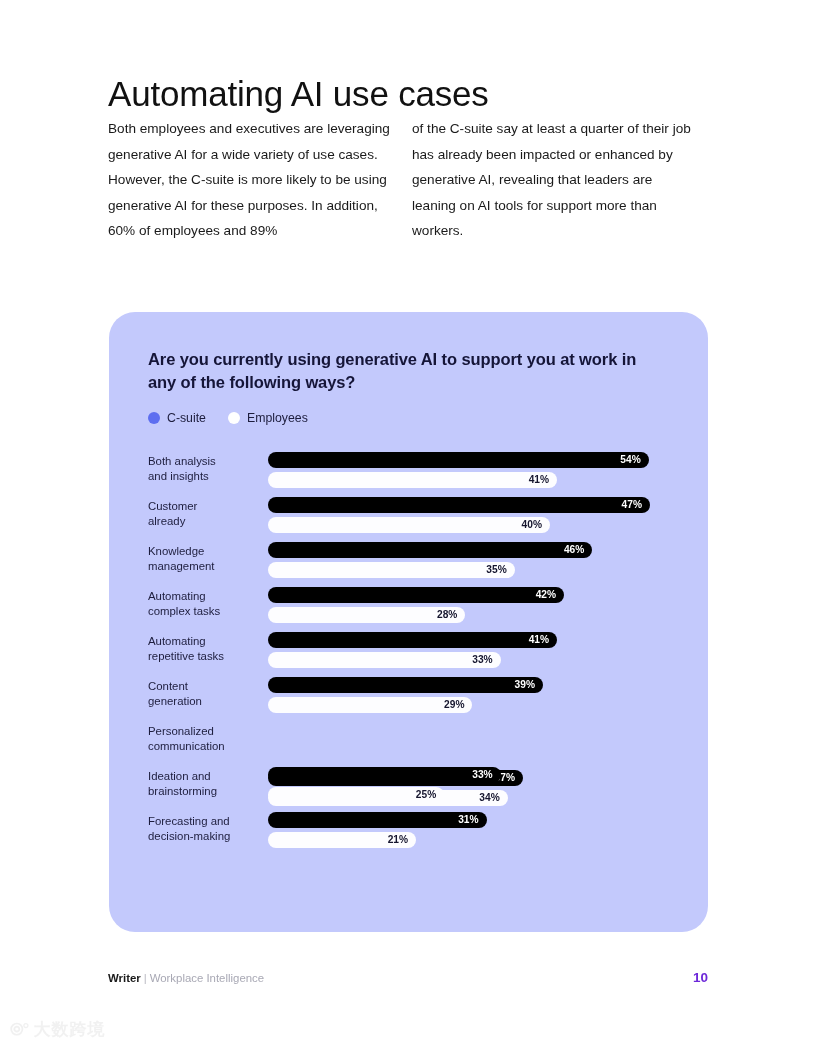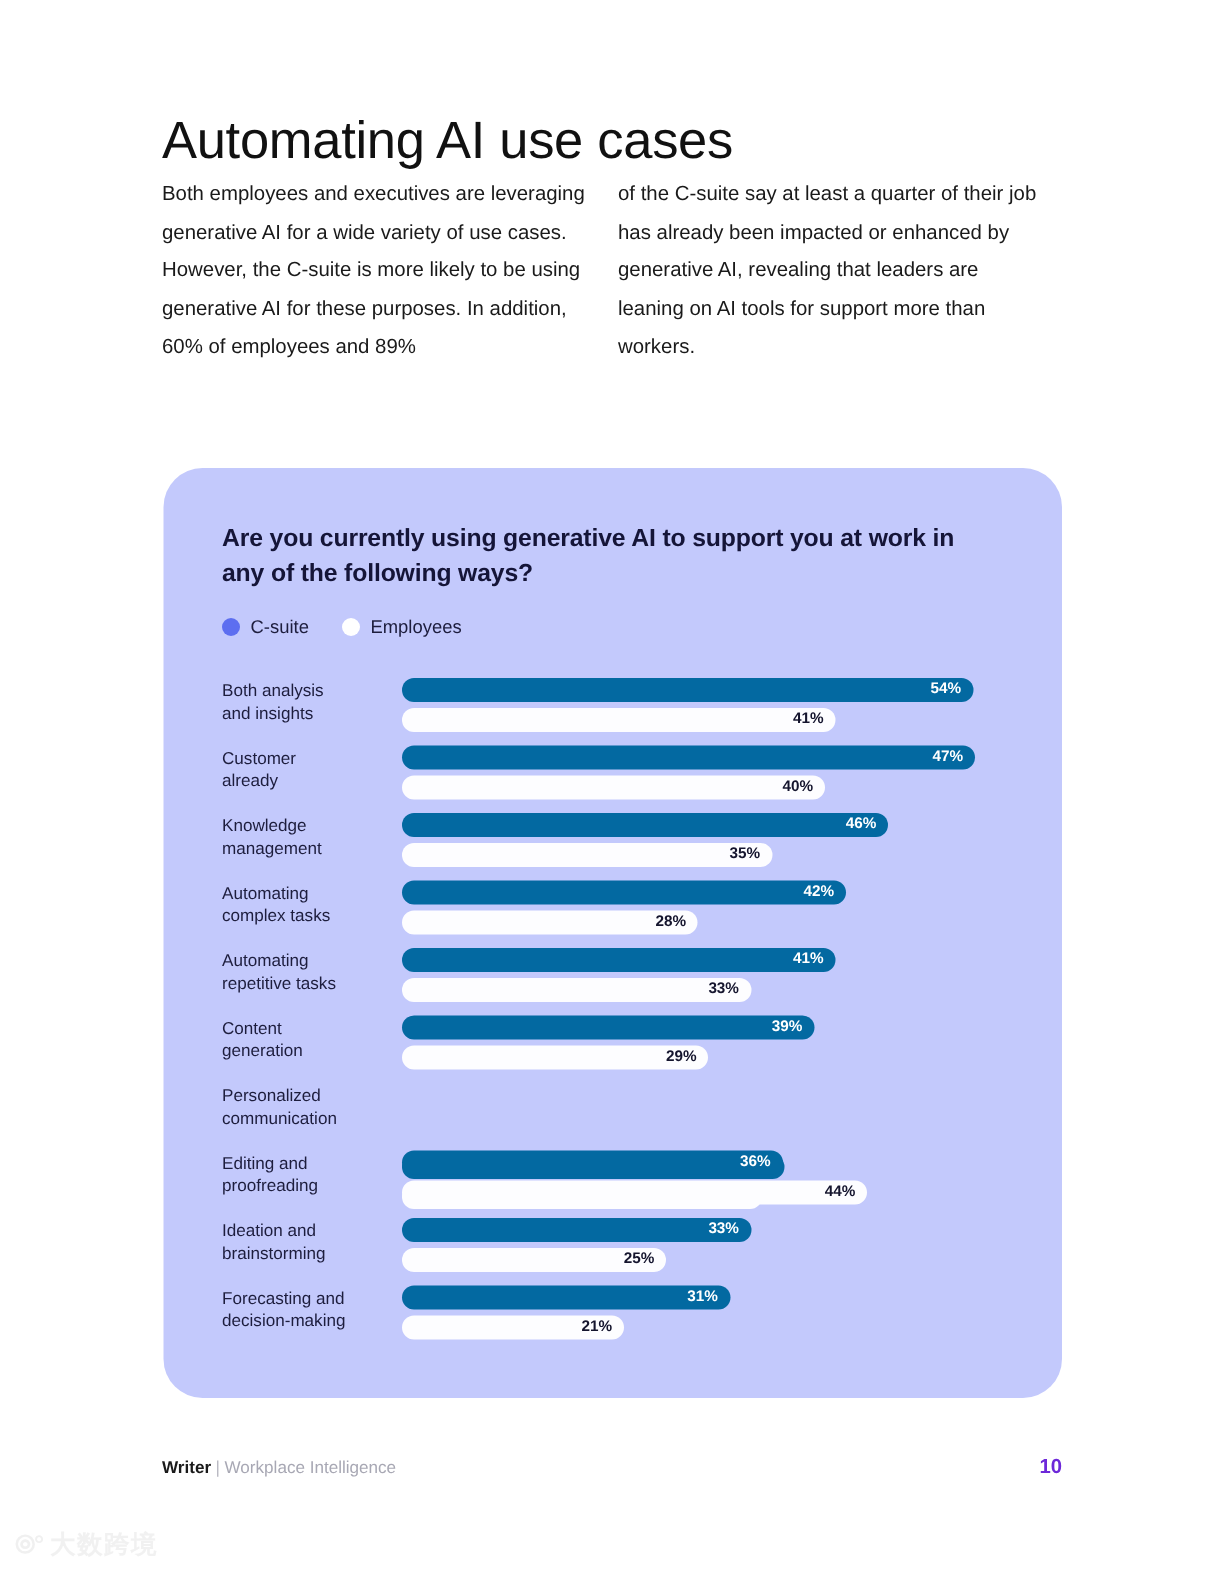--- a/index.html
+++ b/index.html
@@ -116,21 +116,21 @@
   }
   .bar {
     position:relative;
     height:16px;
     border-radius:8px;
     display:flex;
     align-items:center;
     justify-content:flex-end;
   }
   .bar.csuite {
-    background:#0369a1;
+    background:#000000;
     margin-bottom:4px;
   }
   .bar.employees {
     background:#fdfdff;
   }
   .bar-value {
     font-size:10.2px;
     font-weight:700;
     padding-right:8px;
     line-height:16px;
@@ -309,34 +309,20 @@
             <div class="bar csuite" style="width: 255px; margin-top: 48px;">
               <span class="bar-value">37%</span>
             </div>
             <div class="bar employees" style="width: 239.7px;">
               <span class="bar-value">34%</span>
             </div>
           </div>
         </div>
         <div class="row">
           <div class="row-label">
-            <div>Editing and</div>
-            <div>proofreading</div>
-          </div>
-          <div class="bars">
-            <div class="bar csuite" style="width: 253.8px;">
-              <span class="bar-value">36%</span>
-            </div>
-            <div class="bar employees" style="width: 310.2px;">
-              <span class="bar-value">44%</span>
-            </div>
-          </div>
-        </div>
-        <div class="row">
-          <div class="row-label">
             <div>Ideation and</div>
             <div>brainstorming</div>
           </div>
           <div class="bars">
             <div class="bar csuite" style="width: 232.65px;">
               <span class="bar-value">33%</span>
             </div>
             <div class="bar employees" style="width: 176.25px;">
               <span class="bar-value">25%</span>
             </div>

